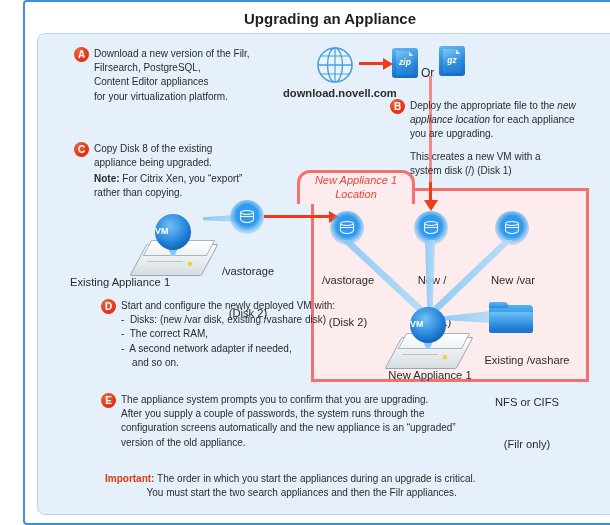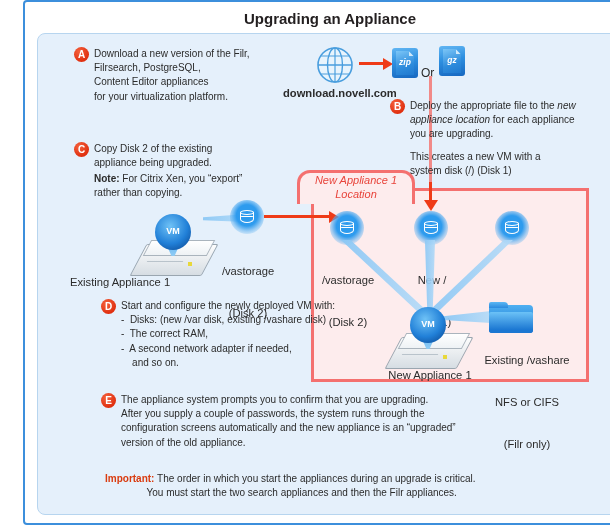--- a/index.html
+++ b/index.html
@@ -55,21 +55,21 @@
      background:linear-gradient(180deg,#fdfdfd,#d6dde3);
      transform:skewX(-28deg);border:1px solid #9aa6b0;border-radius:2px;}
   .vm .top{position:absolute;left:12px;top:26px;width:62px;height:14px;
      background:linear-gradient(180deg,#ffffff,#eef2f5);
      transform:skewX(-28deg) ;border:1px solid #aab4bd;}
   .vm .cone{position:absolute;left:25px;top:16px;width:26px;height:26px;
      background:linear-gradient(180deg,#2f98ec,#8dcbf5);
      clip-path:polygon(0 0,100% 0,56% 100%,44% 100%);opacity:.95;}
   .vm .ball{position:absolute;left:20px;top:0px;width:36px;height:36px;border-radius:50%;
      background:radial-gradient(circle at 42% 34%,#6fc2f6 0%,#2180d8 55%,#1663b4 75%,rgba(90,160,220,0) 88%);}
-  .vm .ball span{position:absolute;left:0;top:12px;width:36px;text-align:center;
+  .vm .ball span{position:absolute;left:0;top:12px;width:36px;text-align:left;
      font-size:9px;font-weight:bold;color:#fff;}
   .vm .led{position:absolute;left:53px;top:48px;width:4px;height:4px;background:#e8d83a;}
   .vm .line{position:absolute;left:12px;top:47px;width:36px;height:1px;background:#b9c3cb;transform:skewX(-28deg);}
   
   .folder{position:absolute;width:44px;height:33px;}
   .folder .back{position:absolute;left:0;top:3px;width:44px;height:28px;border-radius:2px 4px 3px 3px;
      background:linear-gradient(180deg,#4fb0f2,#1872cd);}
   .folder .tab{position:absolute;left:0;top:0px;width:19px;height:6px;border-radius:2px 4px 0 0;
      background:linear-gradient(180deg,#5bb7f4,#2c8ade);}
   .folder .front{position:absolute;left:0;top:10px;width:44px;height:21px;border-radius:2px 2px 3px 3px;
@@ -141,21 +141,21 @@
   <div class="pinkline" style="left:404px;top:74px;width:3px;height:128px;"></div>
 
   <div class="marker" style="left:365px;top:97px;">B</div>
   <div class="txt" style="left:385px;top:97px;"><span>Deploy the appropriate file to the </span><span class="ital">new</span>
 <span class="ital">appliance location</span><span> for each appliance</span>
 <span>you are upgrading.</span></div>
   <div class="txt" style="left:385px;top:148px;"><span>This creates a new VM with a</span>
 <span>system disk (/) (Disk 1)</span></div>
 
   <div class="marker" style="left:49px;top:140px;">C</div>
-  <div class="txt" style="left:69px;top:140px;"><span>Copy Disk 2 of the existing</span>
+  <div class="txt" style="left:69px;top:140px;"><span>Copy Disk 8 of the existing</span>
 <span>appliance being upgraded.</span></div>
   <div class="txt" style="left:69px;top:170px;"><span class="bold">Note:</span><span> For Citrix Xen, you “export”</span>
 <span>rather than copying.</span></div>
 
   <div class="beam" style="left:178px;top:212px;width:44px;height:8px;clip-path:polygon(100% 0,100% 100%,0 78%,0 42%);"></div>
   <div class="vm" style="left:110px;top:212px;">
     <div class="base"></div>
     <div class="top"></div>
     <div class="line"></div>
     <div class="led"></div>
@@ -212,20 +212,24 @@
   </div>
 
   <div class="disk" style="left:470px;top:209px;">
     <div class="glow"></div>
     <div class="cyl">
       <div class="top"></div>
       <div class="body"></div>
       <div class="mid"></div>
     </div>
   </div>
+  <div class="caption" style="left:445px;top:243px;width:86px;">
+    <div>New /var</div>
+    <div>(Disk 3)</div>
+  </div>
 
   <div class="beam" style="left:316px;top:238px;width:86px;height:74px;
        clip-path:polygon(0 0,11% 0,100% 96%,92% 100%);"></div>
   <div class="beam" style="left:399px;top:238px;width:12px;height:74px;
        clip-path:polygon(8% 0,92% 0,72% 100%,28% 100%);"></div>
   <div class="beam" style="left:404px;top:238px;width:84px;height:74px;
        clip-path:polygon(100% 0,89% 0,0 96%,8% 100%);"></div>
 
   <div class="beam" style="left:418px;top:309px;width:48px;height:12px;clip-path:polygon(100% 0,100% 100%,0 76%,0 44%);"></div>
   <div class="vm" style="left:365px;top:305px;">

